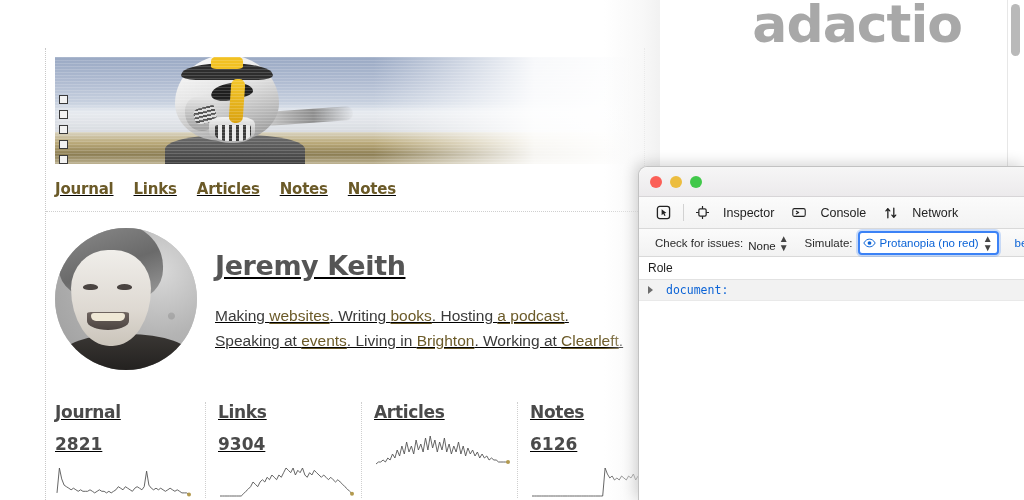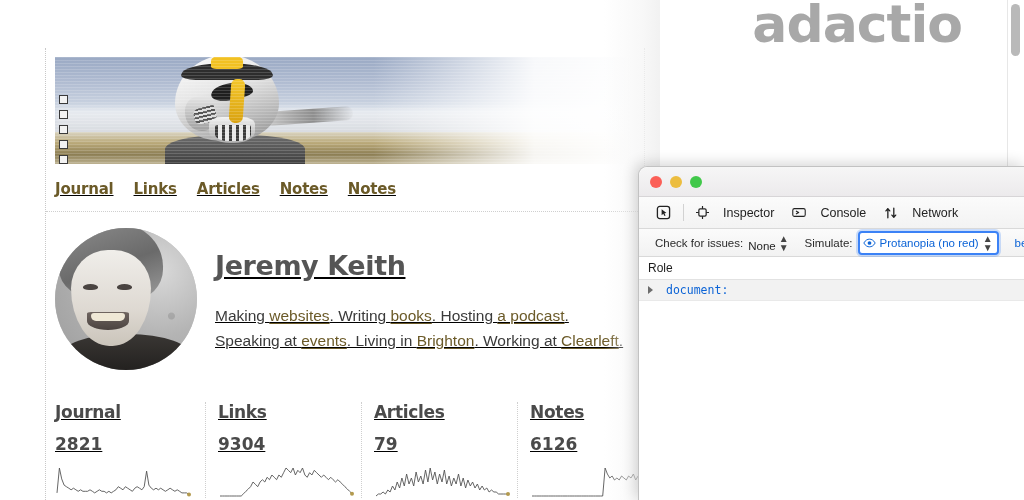--- a/index.html
+++ b/index.html
@@ -487,21 +487,20 @@
         <div class="stat">
           <div class="stat-label">Links</div>
           <div class="stat-value">9304</div>
           <svg class="spark" width="140" height="34" viewBox="0 0 140 34">
               <path d="M2.0,32.0 L4.4,32.0 L6.7,32.0 L9.1,32.0 L11.4,32.0 L13.8,32.0 L16.1,32.0 L18.5,32.0 L20.9,32.0 L23.2,32.0 L25.6,29.7 L27.9,27.3 L30.3,25.0 L32.6,22.7 L35.0,18.0 L37.4,20.3 L39.7,22.7 L42.1,18.0 L44.4,15.7 L46.8,18.0 L49.1,13.3 L51.5,15.7 L53.9,11.0 L56.2,13.3 L58.6,15.7 L60.9,11.0 L63.3,13.3 L65.6,8.7 L68.0,4.0 L70.4,6.3 L72.7,8.7 L75.1,4.0 L77.4,11.0 L79.8,6.3 L82.1,8.7 L84.5,4.0 L86.9,11.0 L89.2,13.3 L91.6,8.7 L93.9,11.0 L96.3,6.3 L98.6,8.7 L101.0,11.0 L103.4,13.3 L105.7,11.0 L108.1,13.3 L110.4,15.7 L112.8,13.3 L115.1,15.7 L117.5,18.0 L119.9,15.7 L122.2,18.0 L124.6,20.3 L126.9,22.7 L129.3,25.0 L131.6,27.3 L134.0,29.7" fill="none" stroke="#555" stroke-width="0.9"></path>
               <circle cx="134.0" cy="29.7" r="2" fill="#b39a4e"></circle>
             </svg>
         </div>
         <div class="stat">
           <div class="stat-label">Articles</div>
-          <div class="stat-value">79</div>
           <svg class="spark" width="140" height="34" viewBox="0 0 140 34">
               <path d="M2.0,32.0 L4.4,30.0 L6.7,30.0 L9.1,28.0 L11.4,30.0 L13.8,26.0 L16.1,28.0 L18.5,22.0 L20.9,26.0 L23.2,18.0 L25.6,24.0 L27.9,14.0 L30.3,22.0 L32.6,10.0 L35.0,20.0 L37.4,14.0 L39.7,22.0 L42.1,8.0 L44.4,18.0 L46.8,12.0 L49.1,20.0 L51.5,6.0 L53.9,18.0 L56.2,4.0 L58.6,16.0 L60.9,8.0 L63.3,20.0 L65.6,10.0 L68.0,18.0 L70.4,6.0 L72.7,20.0 L75.1,12.0 L77.4,22.0 L79.8,14.0 L82.1,20.0 L84.5,10.0 L86.9,22.0 L89.2,14.0 L91.6,24.0 L93.9,16.0 L96.3,22.0 L98.6,18.0 L101.0,24.0 L103.4,20.0 L105.7,26.0 L108.1,22.0 L110.4,26.0 L112.8,24.0 L115.1,28.0 L117.5,26.0 L119.9,28.0 L122.2,28.0 L124.6,30.0 L126.9,30.0 L129.3,30.0 L131.6,30.0 L134.0,30.0" fill="none" stroke="#555" stroke-width="0.9"></path>
               <circle cx="134.0" cy="30.0" r="2" fill="#b39a4e"></circle>
             </svg>
         </div>
         <div class="stat">
           <div class="stat-label">Notes</div>
           <div class="stat-value">6126</div>
           <svg class="spark" width="140" height="34" viewBox="0 0 140 34">
               <path d="M2.0,32.0 L4.4,32.0 L6.7,32.0 L9.1,32.0 L11.4,32.0 L13.8,32.0 L16.1,32.0 L18.5,32.0 L20.9,32.0 L23.2,32.0 L25.6,32.0 L27.9,32.0 L30.3,32.0 L32.6,32.0 L35.0,32.0 L37.4,32.0 L39.7,32.0 L42.1,32.0 L44.4,32.0 L46.8,32.0 L49.1,32.0 L51.5,32.0 L53.9,32.0 L56.2,32.0 L58.6,32.0 L60.9,32.0 L63.3,32.0 L65.6,32.0 L68.0,32.0 L70.4,32.0 L72.7,32.0 L75.1,4.0 L77.4,10.0 L79.8,14.0 L82.1,12.0 L84.5,16.0 L86.9,14.0 L89.2,16.0 L91.6,12.0 L93.9,14.0 L96.3,16.0 L98.6,12.0 L101.0,14.0 L103.4,10.0 L105.7,16.0 L108.1,12.0 L110.4,14.0 L112.8,16.0 L115.1,14.0 L117.5,12.0 L119.9,16.0 L122.2,14.0 L124.6,18.0 L126.9,16.0 L129.3,18.0 L131.6,20.0 L134.0,18.0" fill="none" stroke="#555" stroke-width="0.9"></path>

